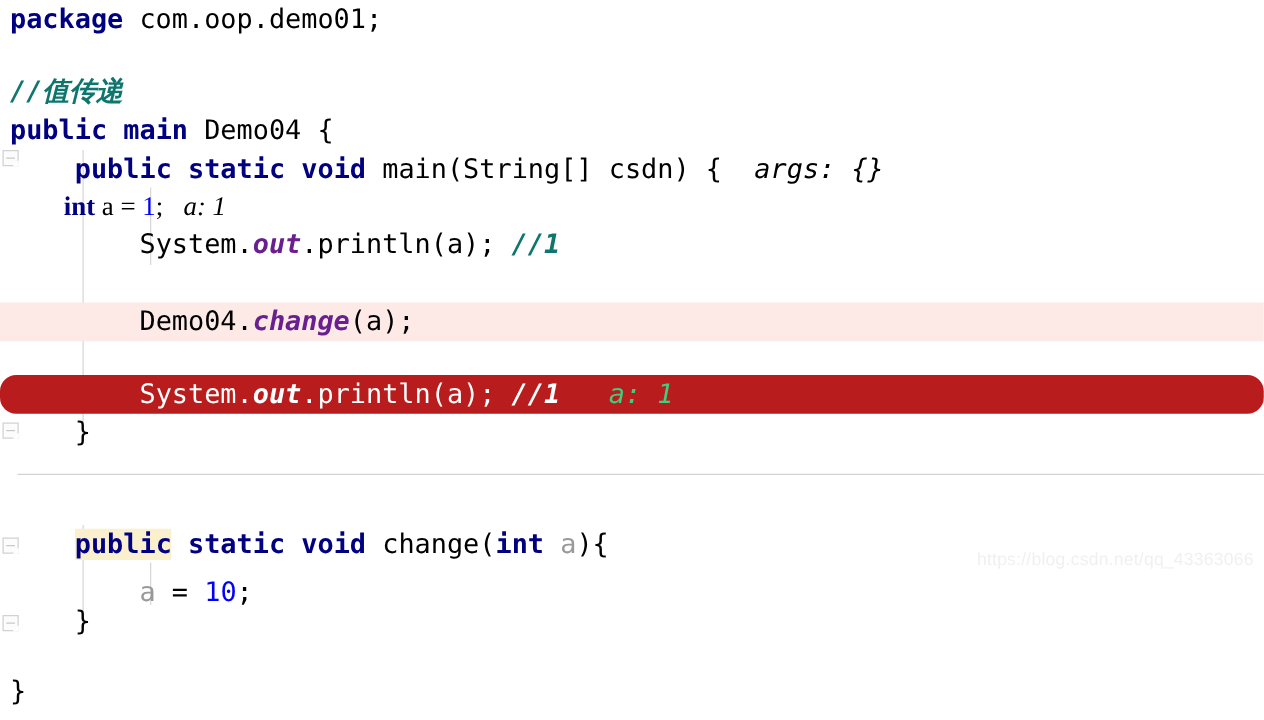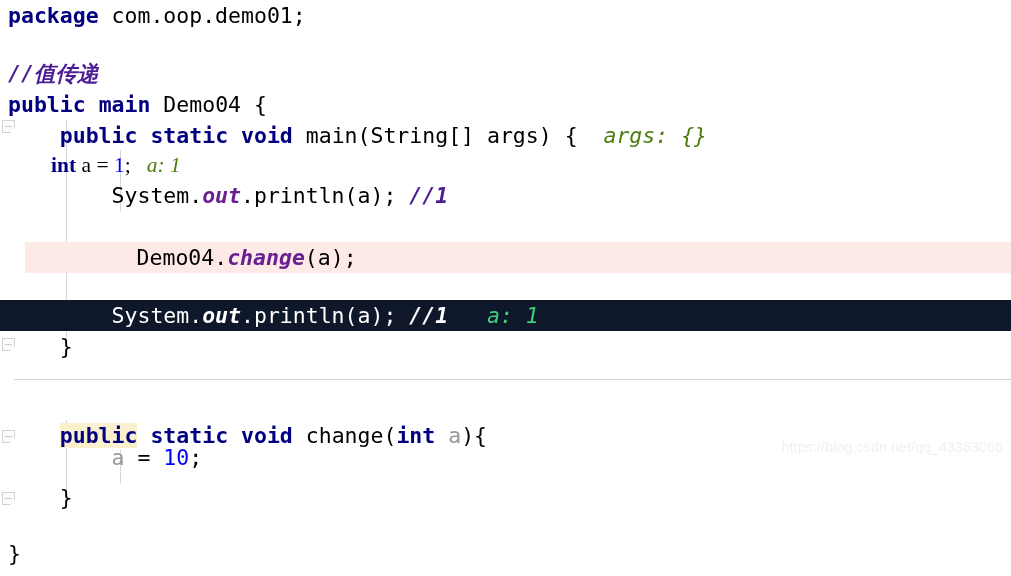--- a/index.html
+++ b/index.html
@@ -86,31 +86,32 @@
   }
   .line .code {
     display: inline-block;
     padding-left: 8px;
   }
 
   .line.caret-row {
     background: #fdeae7;
   }
   .line.selected-row {
-    background: #0f172a;
+    background: #b91c1c;
     color: #ffffff;
+    border-radius: 13px;
   }
 
   
   .kw       { color: #000080; font-weight: bold; }
   .kw-hl    { color: #000080; font-weight: bold; background: #faf0cd; }
   .num      { color: #0000ff; }
-  .cmt      { color: #4c1d95; font-style: italic; font-weight: bold; }
+  .cmt      { color: #0f766e; font-style: italic; font-weight: bold; }
   .static-f { color: #6a1f8f; font-style: italic; font-weight: bold; }
-  .hint     { color: #4d7c0f; font-style: italic; }
+  .hint     { color: #000000; font-style: italic; }
   .param-gray { color: #999999; }
   .plain    { color: #000000; }
 
   .selected-row .kw,
   .selected-row .plain,
   .selected-row .num { color: #ffffff; }
   .selected-row .static-f { color: #ffffff; font-style: italic; font-weight: bold; }
   .selected-row .cmt { color: #ffffff; font-style: italic; font-weight: bold; }
   .selected-row .hint-green { color: #3ecf7e; font-style: italic; }
 
@@ -151,37 +152,37 @@
   <div class="indent-guide" style="left:120px; top:450px; height:34px;"></div>
 
   <div class="method-separator" style="top:379px;"></div>
 
   <div class="line" style="top:0px;"><span class="code"><span class="kw">package</span><span class="plain"> com.oop.demo01;</span></span></div>
 
   <div class="line" style="top:58px;"><span class="code"><span class="cmt">//值传递</span></span></div>
 
   <div class="line" style="top:89px;"><span class="code"><span class="kw">public</span><span class="plain"> </span><span class="kw">main</span><span class="plain"> Demo04 {</span></span></div>
 
-  <div class="line" style="top:120px;"><span class="code"><span class="plain">    </span><span class="kw">public</span><span class="plain"> </span><span class="kw">static</span><span class="plain"> </span><span class="kw">void</span><span class="plain"> main(String[] args) {</span><span class="hint">  args: {}</span></span></div>
+  <div class="line" style="top:120px;"><span class="code"><span class="plain">    </span><span class="kw">public</span><span class="plain"> </span><span class="kw">static</span><span class="plain"> </span><span class="kw">void</span><span class="plain"> main(String[] csdn) {</span><span class="hint">  args: {}</span></span></div>
 
   <div class="line" style="top:150px;font-family:Liberation Serif, serif;"><span class="code"><span class="plain">        </span><span class="kw">int</span><span class="plain"> a = </span><span class="num">1</span><span class="plain">;</span><span class="hint">   a: 1</span></span></div>
 
   <div class="line" style="top:180px;"><span class="code"><span class="plain">        </span><span class="plain">System.</span><span class="static-f">out</span><span class="plain">.println(a); </span><span class="cmt">//1</span></span></div>
 
-  <div class="line caret-row" style="top:242px;margin-left:25px;"><span class="code"><span class="plain">        </span><span class="plain">Demo04.</span><span class="static-f">change</span><span class="plain">(a);</span></span></div>
+  <div class="line caret-row" style="top:242px;"><span class="code"><span class="plain">        </span><span class="plain">Demo04.</span><span class="static-f">change</span><span class="plain">(a);</span></span></div>
 
   <div class="line selected-row" style="top:300px;"><span class="code"><span class="plain">        </span><span class="plain">System.</span><span class="static-f">out</span><span class="plain">.println(a); </span><span class="cmt">//1</span><span class="hint-green">   a: 1</span></span></div>
 
   <div class="line" style="top:331px;"><span class="code"><span class="plain">    </span><span class="plain">}</span></span></div>
 
   <div class="line" style="top:389px;"><span class="code"><span class="plain">    </span></span></div>
 
   <div class="line" style="top:420px;"><span class="code"><span class="plain">    </span><span class="kw-hl">public</span><span class="plain"> </span><span class="kw">static</span><span class="plain"> </span><span class="kw">void</span><span class="plain"> change(</span><span class="kw">int</span><span class="plain"> </span><span class="param-gray">a</span><span class="plain">){</span></span></div>
 
-  <div class="line" style="top:442px;"><span class="code"><span class="plain">        </span><span class="param-gray">a</span><span class="plain"> = </span><span class="num">10</span><span class="plain">;</span></span></div>
+  <div class="line" style="top:459px;"><span class="code"><span class="plain">        </span><span class="param-gray">a</span><span class="plain"> = </span><span class="num">10</span><span class="plain">;</span></span></div>
 
   <div class="line" style="top:482px;"><span class="code"><span class="plain">    </span><span class="plain">}</span></span></div>
 
   <div class="line" style="top:538px;"><span class="code"><span class="plain">}</span></span></div>
 
   <div class="watermark">https://blog.csdn.net/qq_43363066</div>
 
 </div>
 
 </body></html>

